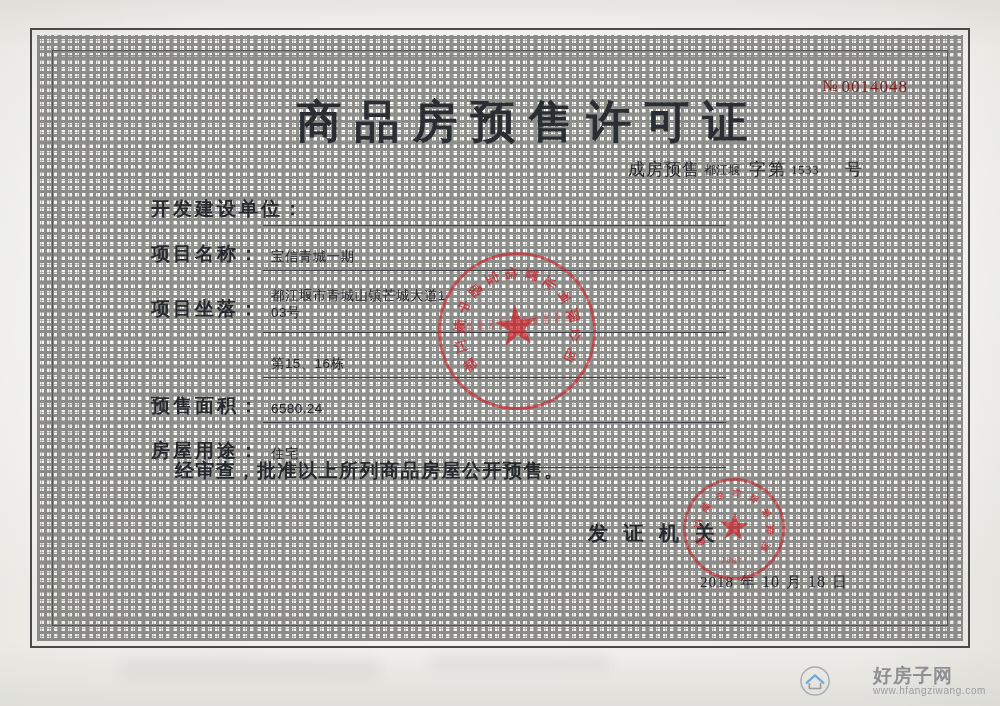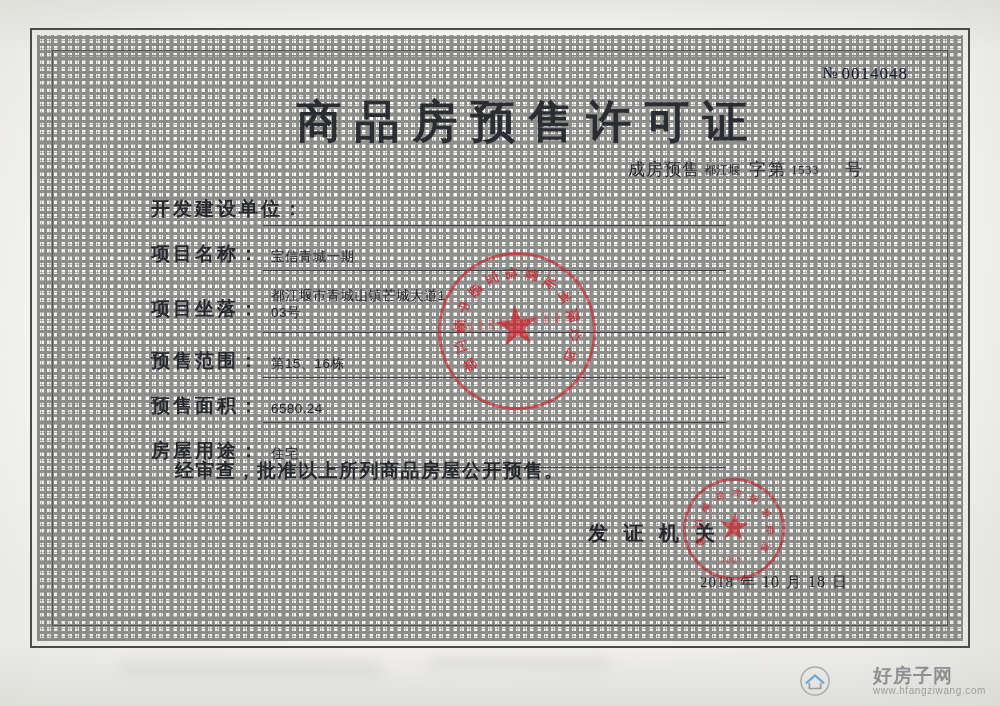--- a/index.html
+++ b/index.html
@@ -96,23 +96,23 @@
     width: 886px;
     height: 566px;
     border: 1px solid #8a8a84;
     box-sizing: border-box;
   }
 
   
   .serial {
     position: absolute;
     right: 92px;
-    top: 64px;
+    top: 77px;
     font-size: 17px;
-    color: #0f172a;
+    color: #7f1d1d;
     letter-spacing: 1px;
     font-family: "Liberation Serif", serif;
   }
   .serial .no-mark {
     font-size: 16px;
     vertical-align: 1px;
     margin-right: 3px;
   }
 
   .doc-title {
@@ -373,21 +373,20 @@
     <span class="value">宝信青城一期</span>
     <span class="rule"></span>
   </div>
   <div class="field tall">
     <span class="label" style="top:14px;">项目坐落：</span>
     <span class="value" style="white-space:pre-line;">都江堰市青城山镇芒城大道1
 03号</span>
     <span class="rule"></span>
   </div>
   <div class="field">
-    <span class="label">预售范围：</span>
     <span class="value">第15、16栋</span>
     <span class="rule"></span>
   </div>
   <div class="field">
     <span class="label">预售面积：</span>
     <span class="value">6580.24</span>
     <span class="rule"></span>
   </div>
   <div class="field">
     <span class="label">房屋用途：</span>

